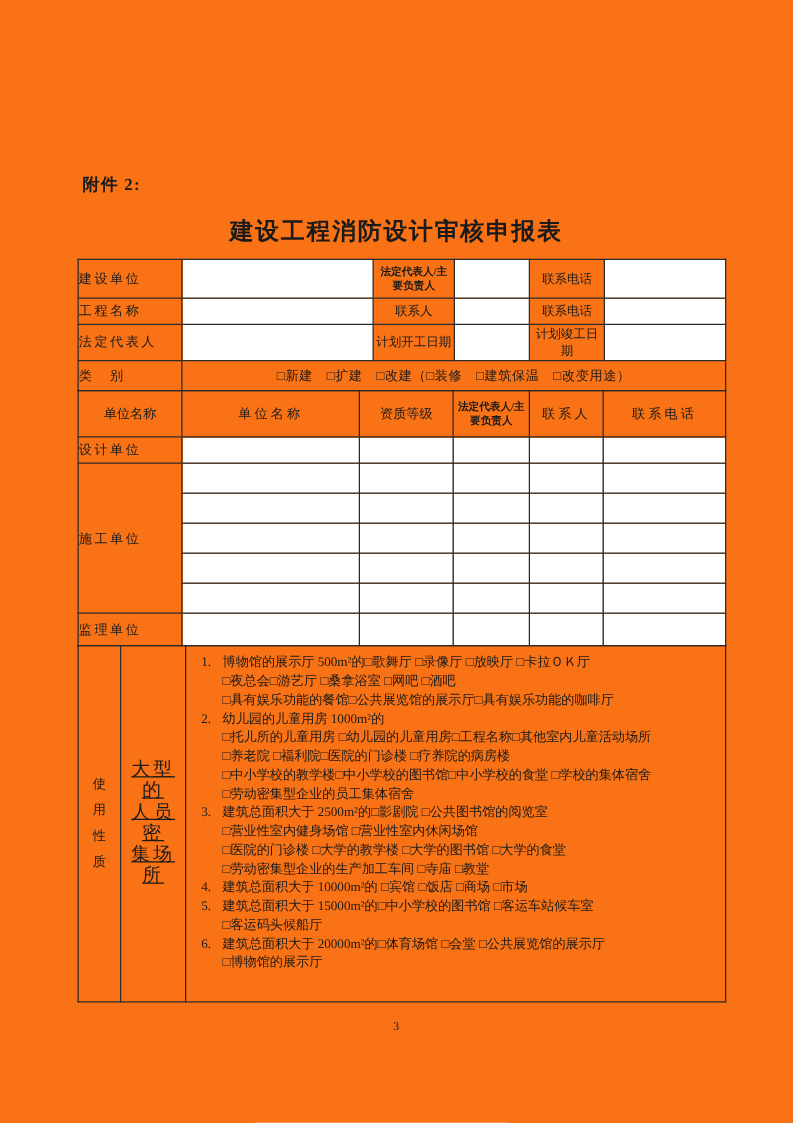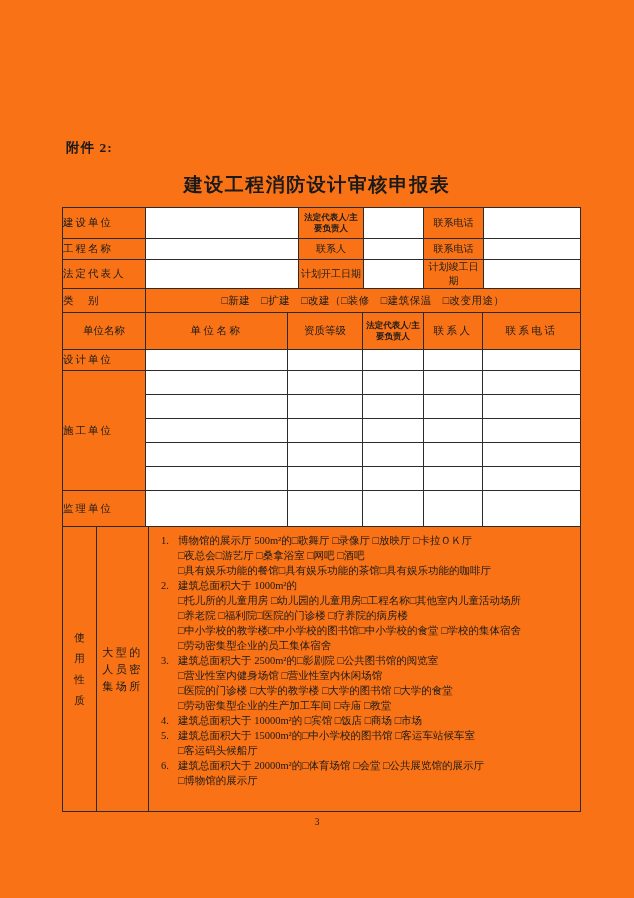--- a/index.html
+++ b/index.html
@@ -34,21 +34,21 @@
   .midlabel { text-align:center; font-size:10px; }
   .smalllabel { text-align:center; font-size:8.5px; line-height:1.3; padding:0 2px;font-weight:bold; }
   .header-cell { text-align:center; letter-spacing:2.5px; font-size:10.5px; }
   .header-cell.tight { letter-spacing:0; }
   .blank { background:#ffffff; }
   .cat-options { text-align:center; font-size:10.5px; letter-spacing:0.5px; }
 
   .v-label-cell { text-align:center; }
   .v-char { line-height:21px; font-size:10.5px; }
   .sub-label-cell { text-align:center; }
-  .sub-line { line-height:17px; font-size:11px; letter-spacing:2.5px; }
+  .sub-line { line-height:17px; font-size:15px; letter-spacing:2.5px;text-decoration:underline; }
 
   .usage-content { vertical-align:top; padding:6px 4px 0 12px; }
   .item { display:flex; align-items:flex-start; }
   .item-num { width:17px; flex:none; font-size:10.5px; line-height:15px; }
   .item-lines { flex:1; }
   .uline { font-size:10.5px; line-height:15px; white-space:nowrap; }
 
   .page-number {
     position:absolute; left:0; right:0; top:817px;
     text-align:center; font-size:9.5px;
@@ -160,21 +160,21 @@
         <td class="blank"></td>
         <td class="blank"></td>
       </tr>
       <tr style="height:24px">
         <td class="blank"></td>
         <td class="blank"></td>
         <td class="blank"></td>
         <td class="blank"></td>
         <td class="blank"></td>
       </tr>
-      <tr style="height:36px">
+      <tr style="height:26px">
         <td class="label">监理单位</td>
         <td class="blank"></td>
         <td class="blank"></td>
         <td class="blank"></td>
         <td class="blank"></td>
         <td class="blank"></td>
       </tr>
     </tbody>
       </table>
 
@@ -196,27 +196,27 @@
           <div class="sub-line">大型的</div>
           <div class="sub-line">人员密</div>
           <div class="sub-line">集场所</div>
         </td>
         <td class="usage-content">
           <div class="item">
             <span class="item-num">1.</span>
             <span class="item-lines">
               <div class="uline">博物馆的展示厅 500m²的□歌舞厅 □录像厅 □放映厅 □卡拉ＯＫ厅</div>
               <div class="uline">□夜总会□游艺厅 □桑拿浴室 □网吧 □酒吧</div>
-              <div class="uline">□具有娱乐功能的餐馆□具有娱乐功能的茶馆□具有娱乐功能的咖啡厅</div>
+              <div class="uline">□具有娱乐功能的餐馆□公共展览馆的展示厅□具有娱乐功能的咖啡厅</div>
             </span>
           </div>
           <div class="item">
             <span class="item-num">2.</span>
             <span class="item-lines">
-              <div class="uline">建筑总面积大于 1000m²的</div>
+              <div class="uline">幼儿园的儿童用房 1000m²的</div>
               <div class="uline">□托儿所的儿童用房 □幼儿园的儿童用房□工程名称□其他室内儿童活动场所</div>
               <div class="uline">□养老院 □福利院□医院的门诊楼 □疗养院的病房楼</div>
               <div class="uline">□中小学校的教学楼□中小学校的图书馆□中小学校的食堂 □学校的集体宿舍</div>
               <div class="uline">□劳动密集型企业的员工集体宿舍</div>
             </span>
           </div>
           <div class="item">
             <span class="item-num">3.</span>
             <span class="item-lines">
               <div class="uline">建筑总面积大于 2500m²的□影剧院 □公共图书馆的阅览室</div>

